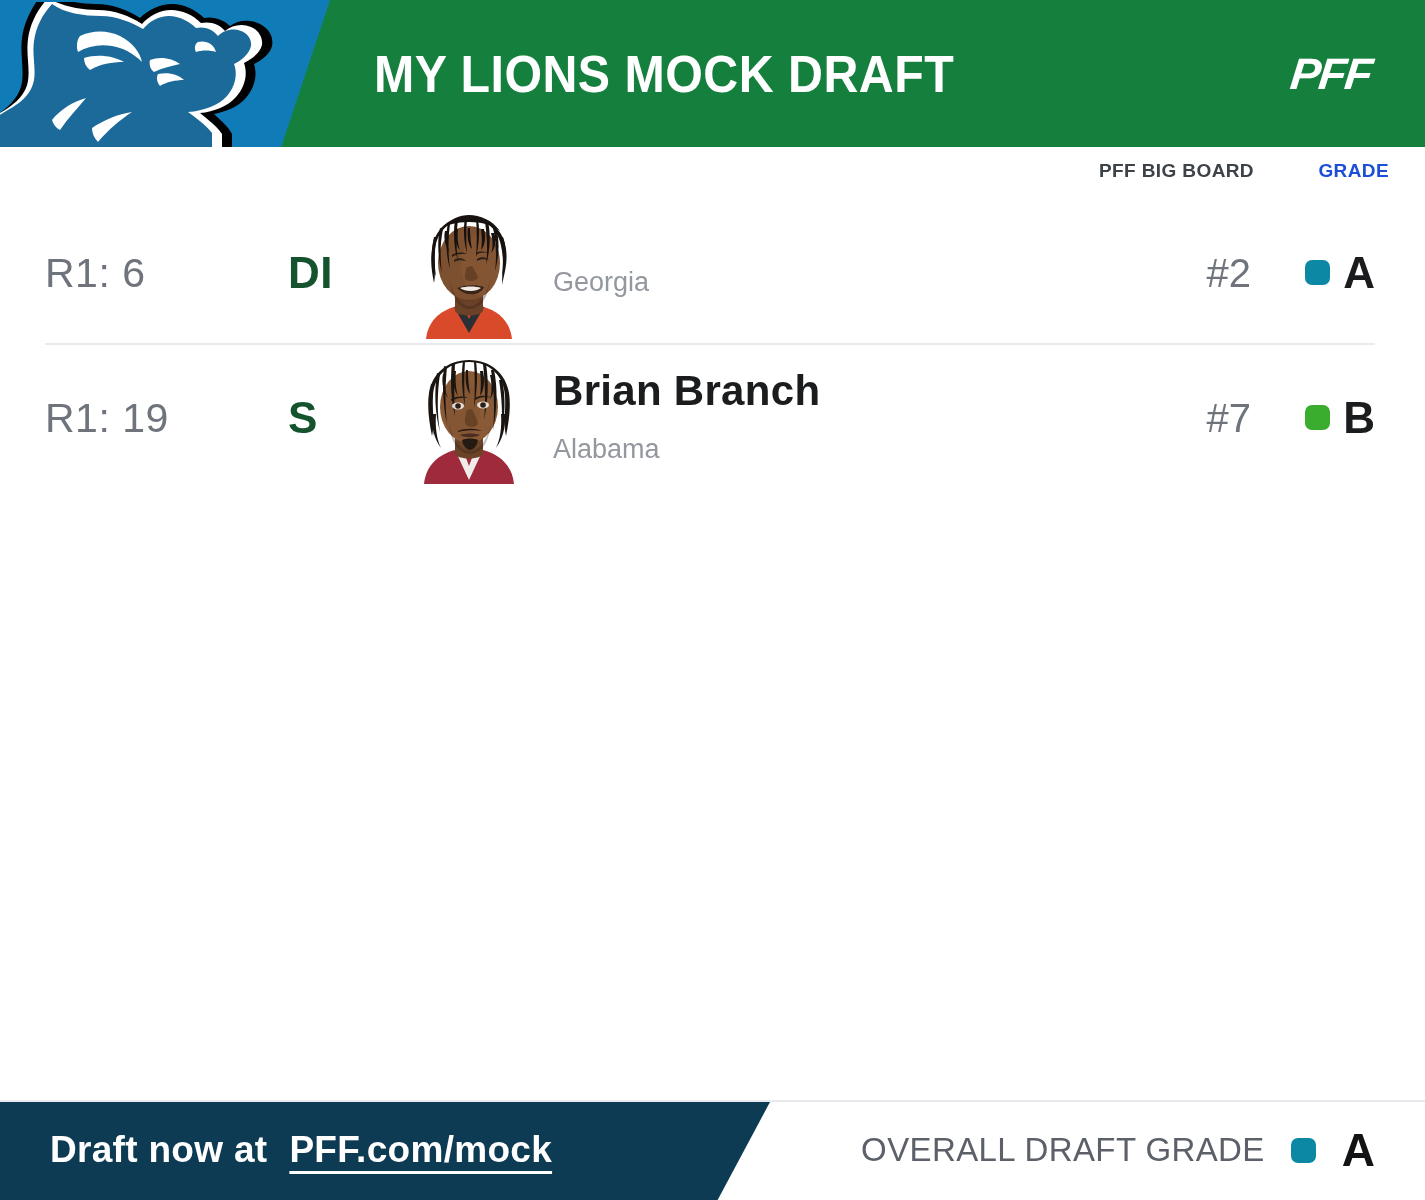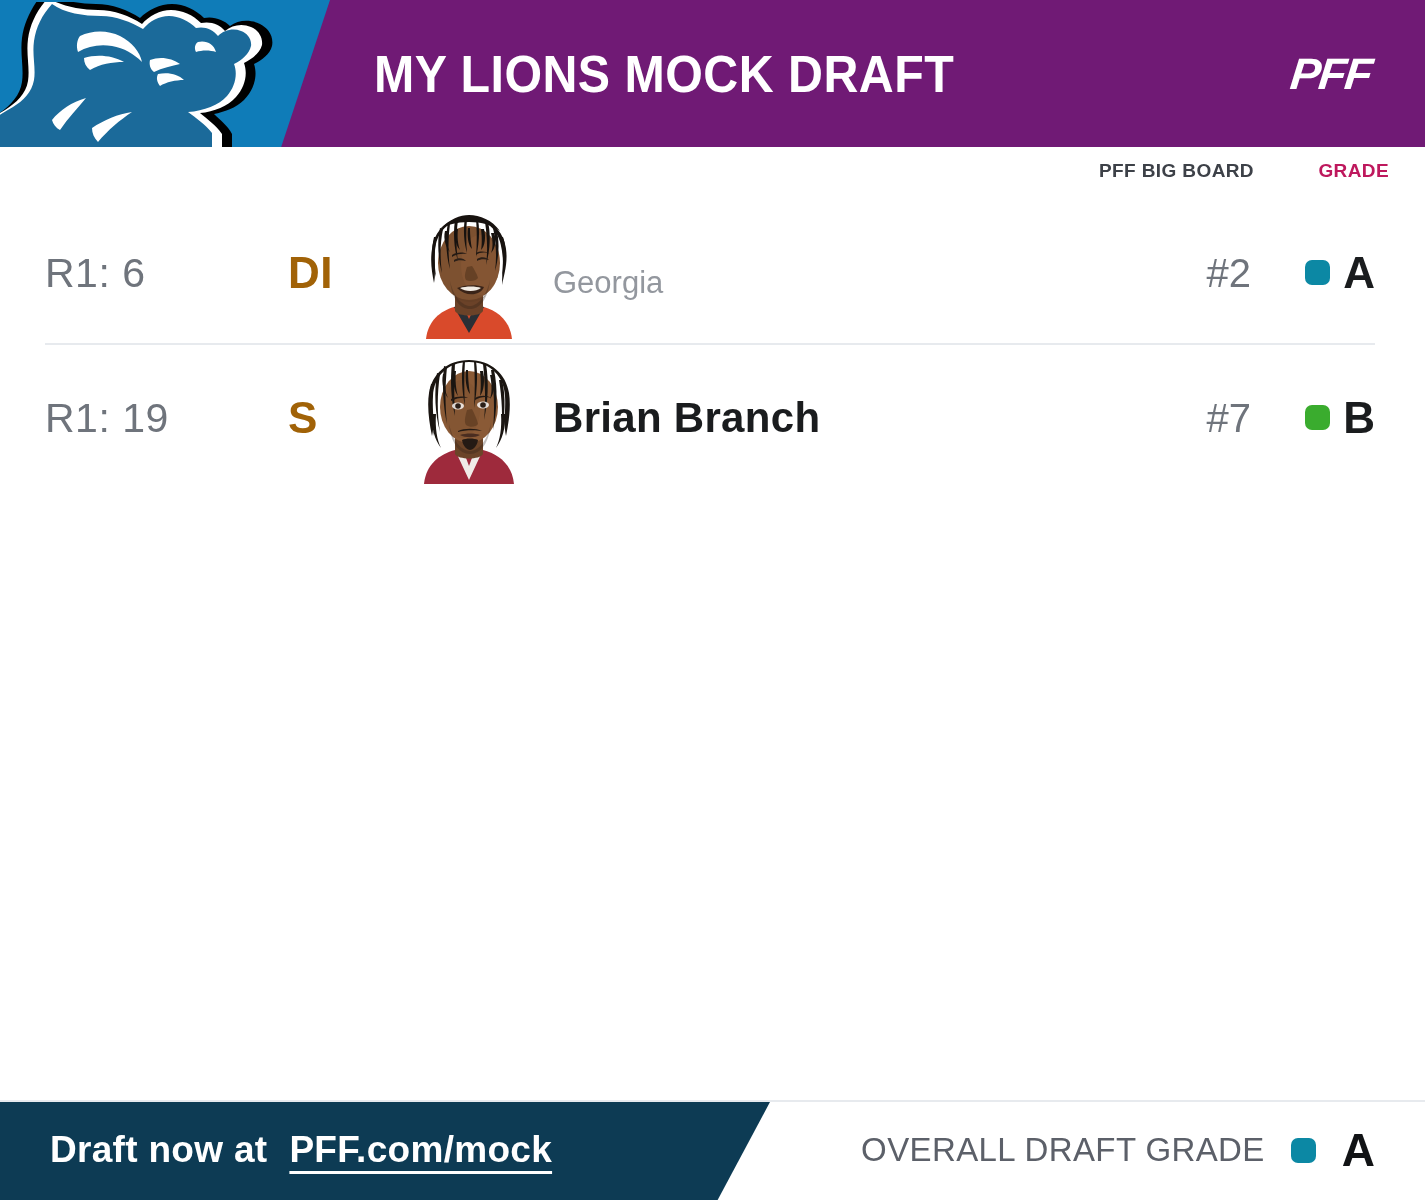--- a/index.html
+++ b/index.html
@@ -7,21 +7,21 @@
   body {
     background:#ffffff;
     font-family:"Liberation Sans", sans-serif;
     overflow:hidden;
     position:relative;
   }
 
   
   .header {
     position:absolute; left:0; top:0; width:1425px; height:147px;
-    background:#701a75; overflow:hidden;
+    background:#15803d; overflow:hidden;
   }
   .team-panel {
     position:absolute; left:0; top:0; width:330px; height:147px;
     background:#0f7cb8;
     clip-path:polygon(0 0, 100% 0, 85.2% 100%, 0 100%);
     overflow:hidden;
   }
   .team-logo {
     position:absolute; left:-8px; top:2px; width:300px; height:150px;
   }
@@ -58,21 +58,21 @@
   .col-headers {
     position:absolute; top:160px; left:16px; width:1425px; height:30px;
   }
   .col-bigboard {
     position:absolute; right:187px; top:0;
     font-size:19px; font-weight:700; color:#3d4148;
     letter-spacing:0.4px; white-space:nowrap;
   }
   .col-grade {
     position:absolute; right:52px; top:0;
-    font-size:19px; font-weight:700; color:#be185d;
+    font-size:19px; font-weight:700; color:#1d4ed8;
     letter-spacing:0.4px; white-space:nowrap;
   }
 
   
   .pick-list {
     position:absolute; left:0; top:200px; width:1425px;
   }
   .pick-row {
     position:relative; height:145px; width:1425px;
   }
@@ -83,41 +83,41 @@
 
   .pick-num {
     position:absolute; left:45px; top:50%; transform:translateY(-50%);
     font-family:"Liberation Sans Narrow","Liberation Sans", sans-serif;
     font-size:41px; font-weight:400; color:#6f747c;
     letter-spacing:0.5px; white-space:nowrap;
   }
   .pick-pos {
     position:absolute; left:288px; top:50%; transform:translateY(-50%);
     font-family:"Liberation Sans Narrow","Liberation Sans", sans-serif;
-    font-size:44px; font-weight:700; color:#a16207;
+    font-size:44px; font-weight:700; color:#14532d;
     letter-spacing:0.5px; white-space:nowrap;
   }
 
   .headshot {
     position:absolute; left:410px; top:50%; transform:translateY(-50%);
     width:118px; height:132px;
   }
   .headshot svg { display:block; width:100%; height:100%; }
 
   .player-info {
     position:absolute; left:553px; top:50%; transform:translateY(-50%);
   }
   .player-name {
     font-family:"Liberation Sans Narrow","Liberation Sans", sans-serif;
     font-size:42px; font-weight:700; color:#1a1c1e;
     line-height:1.05; letter-spacing:0.3px; white-space:nowrap;
   }
   .player-school {
     font-family:"Liberation Sans Narrow","Liberation Sans", sans-serif;
-    font-size:31px; font-weight:400; color:#93979e;
+    font-size:27px; font-weight:400; color:#93979e;
     line-height:1.25; margin-top:20px; white-space:nowrap;
   }
 
   .big-board {
     position:absolute; right:174px; top:50%; transform:translateY(-50%);
     font-family:"Liberation Sans Narrow","Liberation Sans", sans-serif;
     font-size:40px; font-weight:400; color:#6f747c;
     white-space:nowrap; text-align:right;
   }
 
@@ -402,20 +402,21 @@
 
           <path fill="#241a14" d="M52 88 C56 86 64 86 68 88 C67 95 62 98 60 98 C58 98 53 95 52 88 Z"></path>
 
           <path fill="#241a14" opacity="0.28" d="M39 72 C43 90 52 99 60 99 C68 99 77 90 81 71 C79 91 71 102 60 102 C49 102 41 91 39 72 Z"></path>
         </g>
       </svg>
     </div>
 
     <div class="player-info">
       <div class="player-name">Brian Branch</div>
+      <div class="player-school">Alabama</div>
     </div>
 
     <div class="big-board">#7</div>
 
     <div class="grade-cell">
       <span class="grade-dot" style="background:#3aac2e"></span>
       <span class="grade-letter">B</span>
     </div>
   </div>
 

